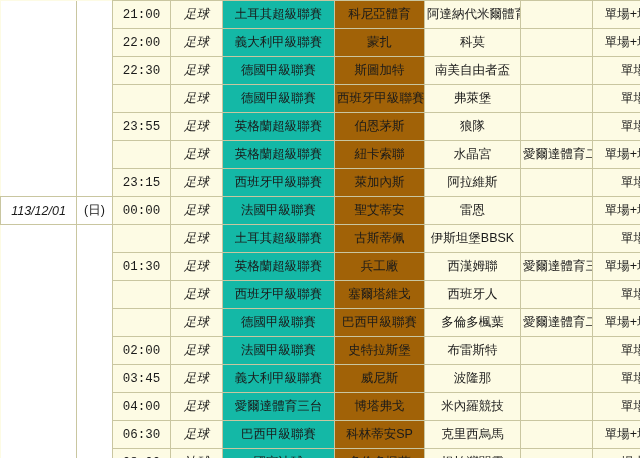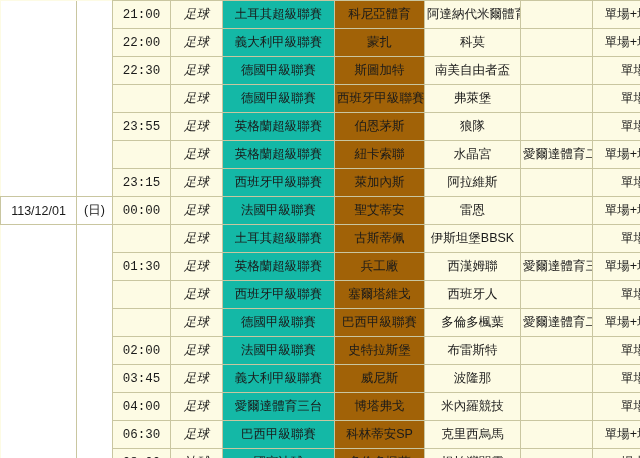--- a/index.html
+++ b/index.html
@@ -34,21 +34,21 @@
   col.c-date  { width: 76px; }
   col.c-day   { width: 36px; }
   col.c-time  { width: 58px; }
   col.c-sport { width: 52px; }
   col.c-league{ width: 112px; }
   col.c-home  { width: 90px; }
   col.c-away  { width: 96px; }
   col.c-chan  { width: 72px; }
   col.c-note  { width: 82px; }
 
-  .cell-date   { background: #ffffff; font-size: 12.5px; }
+  .cell-date   { background: #ffffff; font-size: 12.5px; font-style: italic; }
   .cell-day    { background: #ffffff; font-size: 12.5px; }
   .cell-time   { background: #fdfbe4; font-family: Liberation Mono, monospace; }
   .cell-sport  { background: #fdfbe4; font-style: italic; }
   .cell-league { background: #14b8a6; }
   .cell-home   { background: #a16207; }
   .cell-away   { background: #fdfbe4; }
   .cell-chan   { background: #fdfbe4; font-size: 11.5px; }
   .cell-note   { background: #fdfbe4; font-size: 12px; }
 
   .blank { border-left: none !important; border-top: none !important; border-bottom: none !important; background:#ffffff; }

